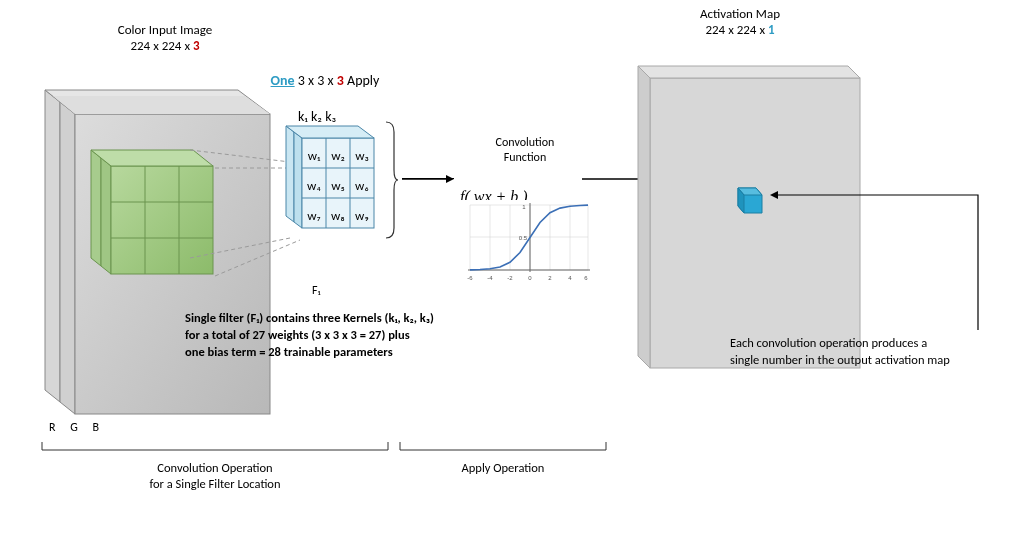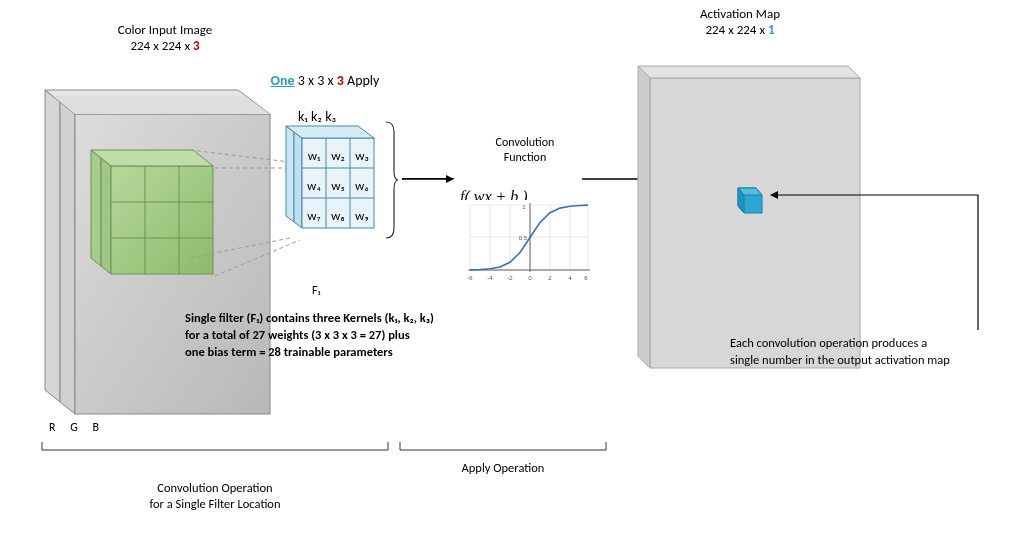--- a/index.html
+++ b/index.html
@@ -187,19 +187,19 @@
 <div class="abs desc" style="left:730px; top:335px; width:280px; white-space:pre-line;">Each convolution operation produces a
 single number in the output activation map</div>
 
 <div class="abs desc" style="left:185px; top:310px; width:330px; white-space:pre-line;font-weight:bold;">Single filter (F₁) contains three Kernels (k₁, k₂, k₃)
 for a total of 27 weights  (3 x 3 x 3 = 27)  plus
 one bias term = 28 trainable parameters</div>
 
 <svg class="abs" style="left:40px; top:440px;" width="350" height="18">
   <path d="M2 2 L2 10 L348 10 L348 2" fill="none" stroke="#333" stroke-width="1"></path>
 </svg>
-<div class="abs bracket-label" style="left:40px; top:460px; width:350px; white-space:pre-line;margin-top:20px;">Convolution Operation
+<div class="abs bracket-label" style="left:40px; top:460px; width:350px; white-space:pre-line;">Convolution Operation
 for a Single Filter Location</div>
 
 <svg class="abs" style="left:398px; top:440px;" width="210" height="18">
   <path d="M2 2 L2 10 L208 10 L208 2" fill="none" stroke="#333" stroke-width="1"></path>
 </svg>
 <div class="abs bracket-label" style="left:398px; top:460px; width:210px;">Apply Operation</div>
 
 </body></html>

